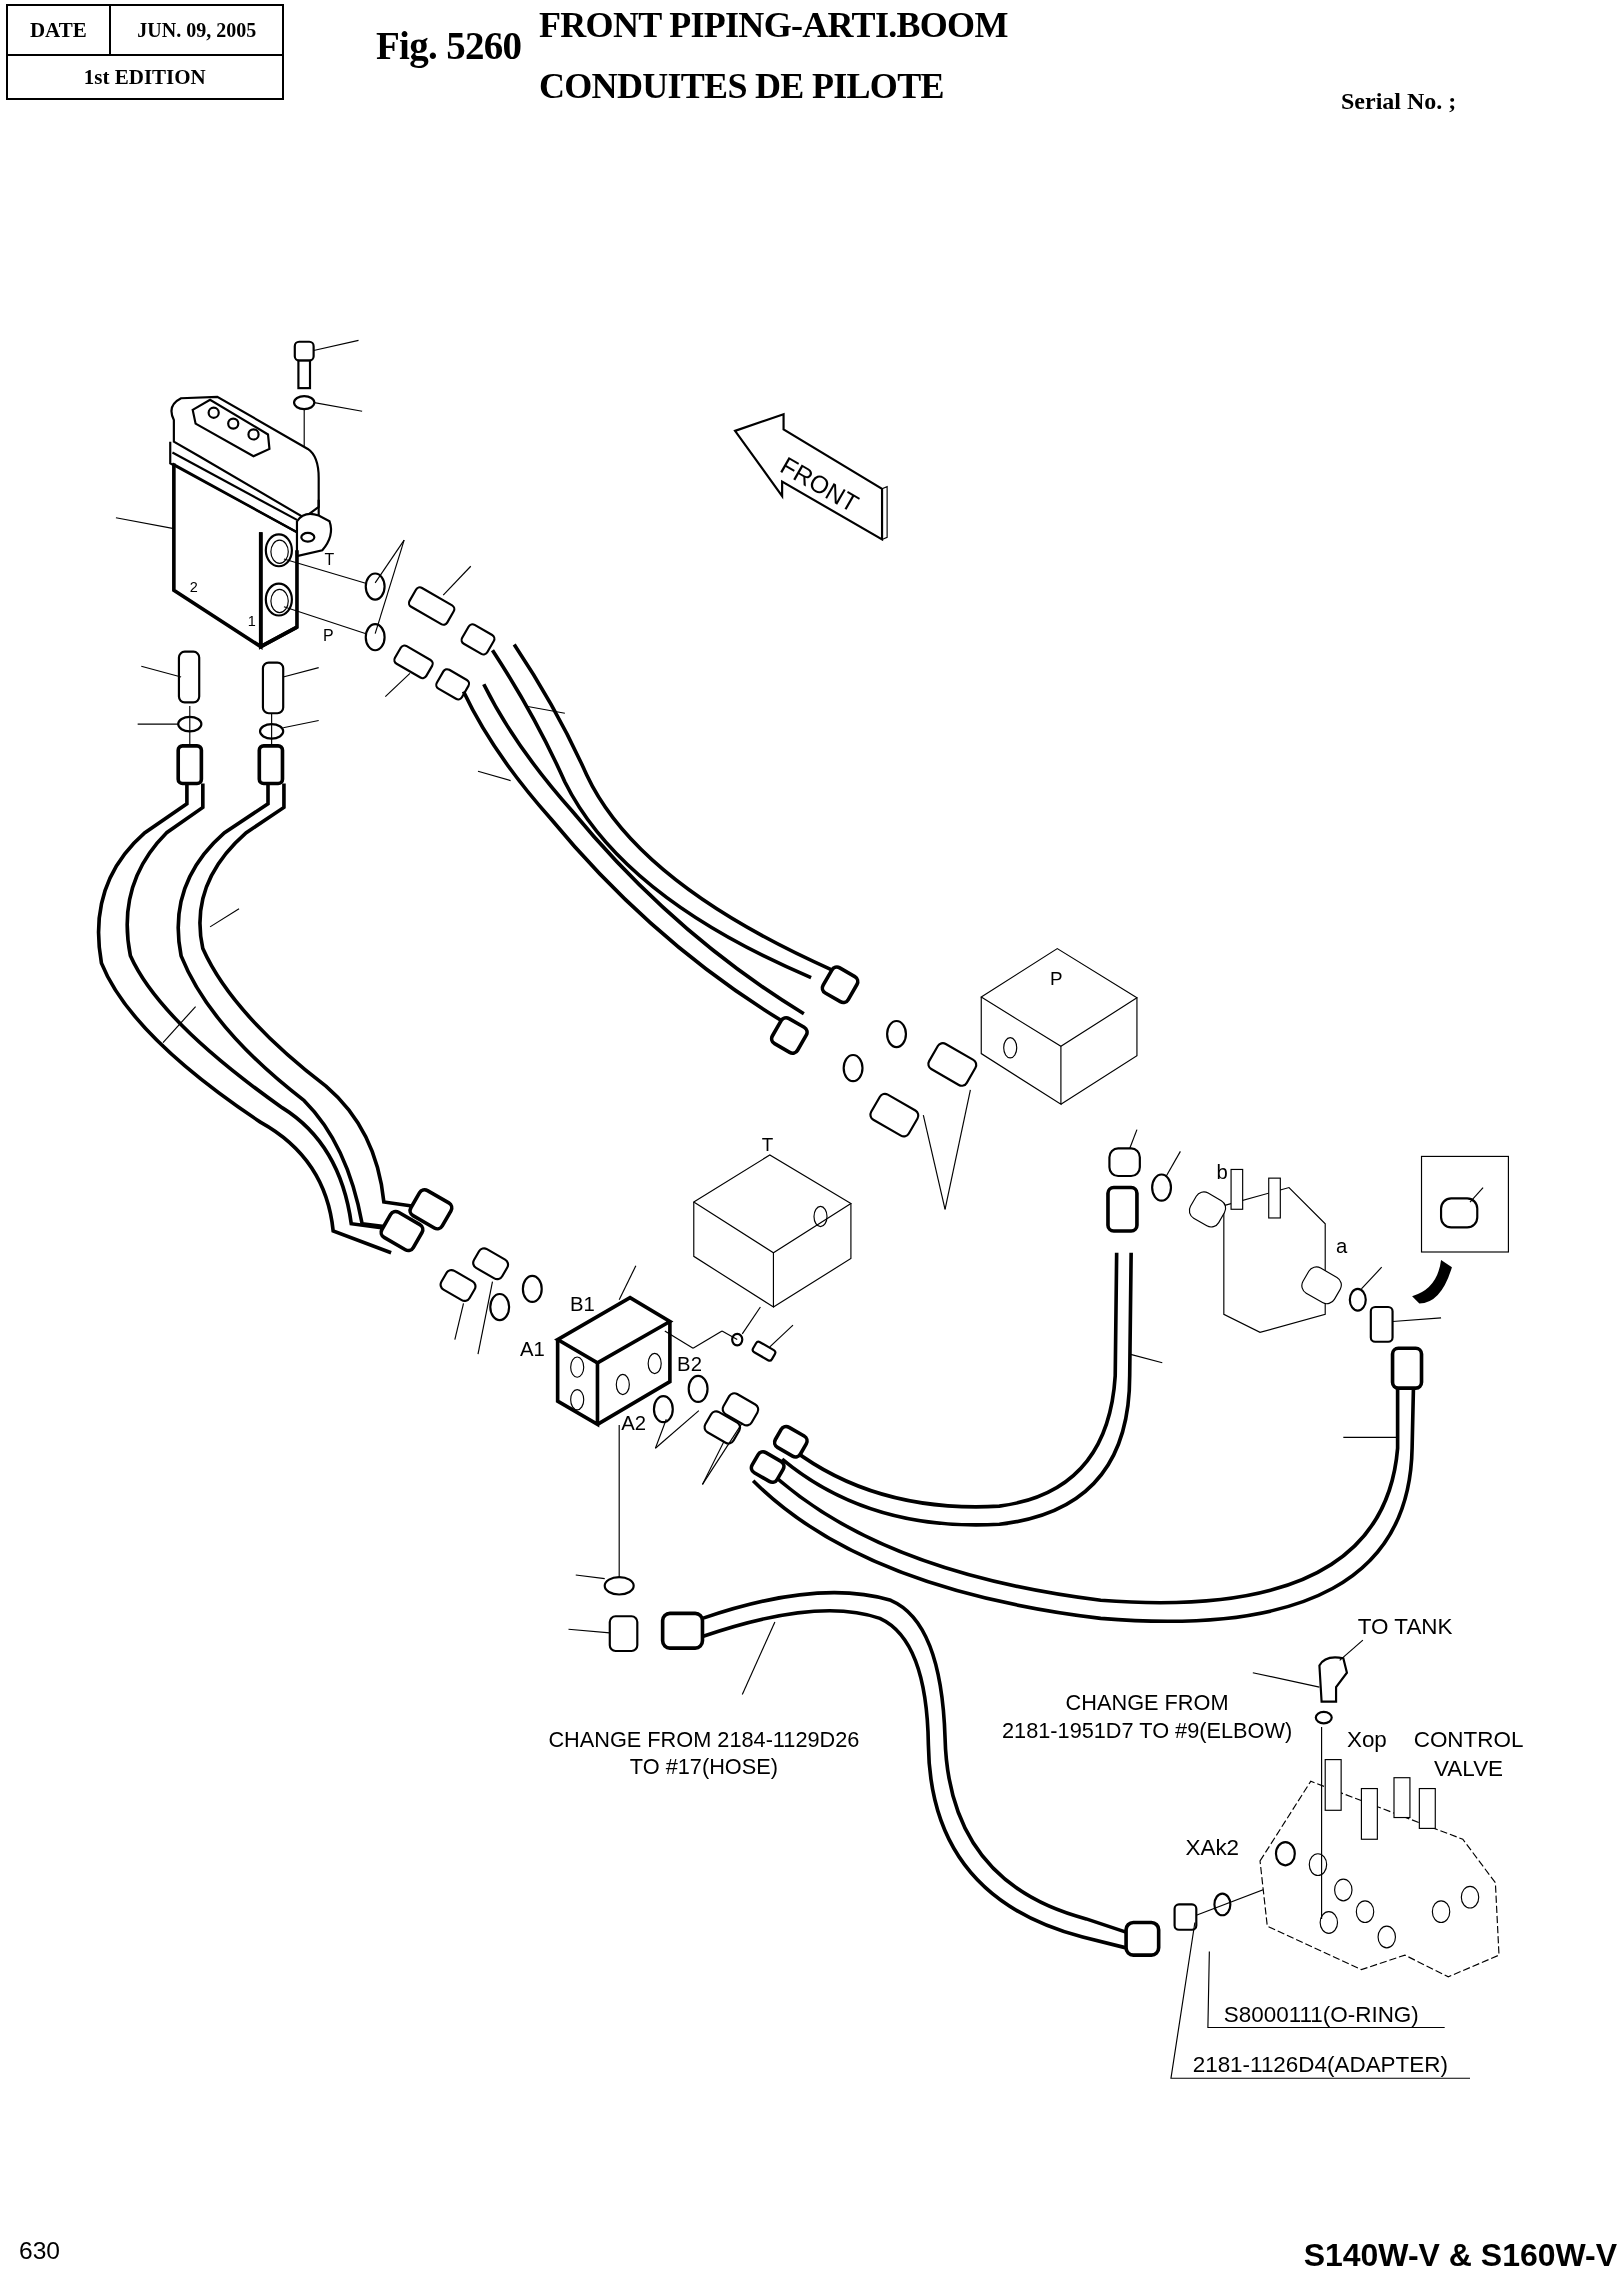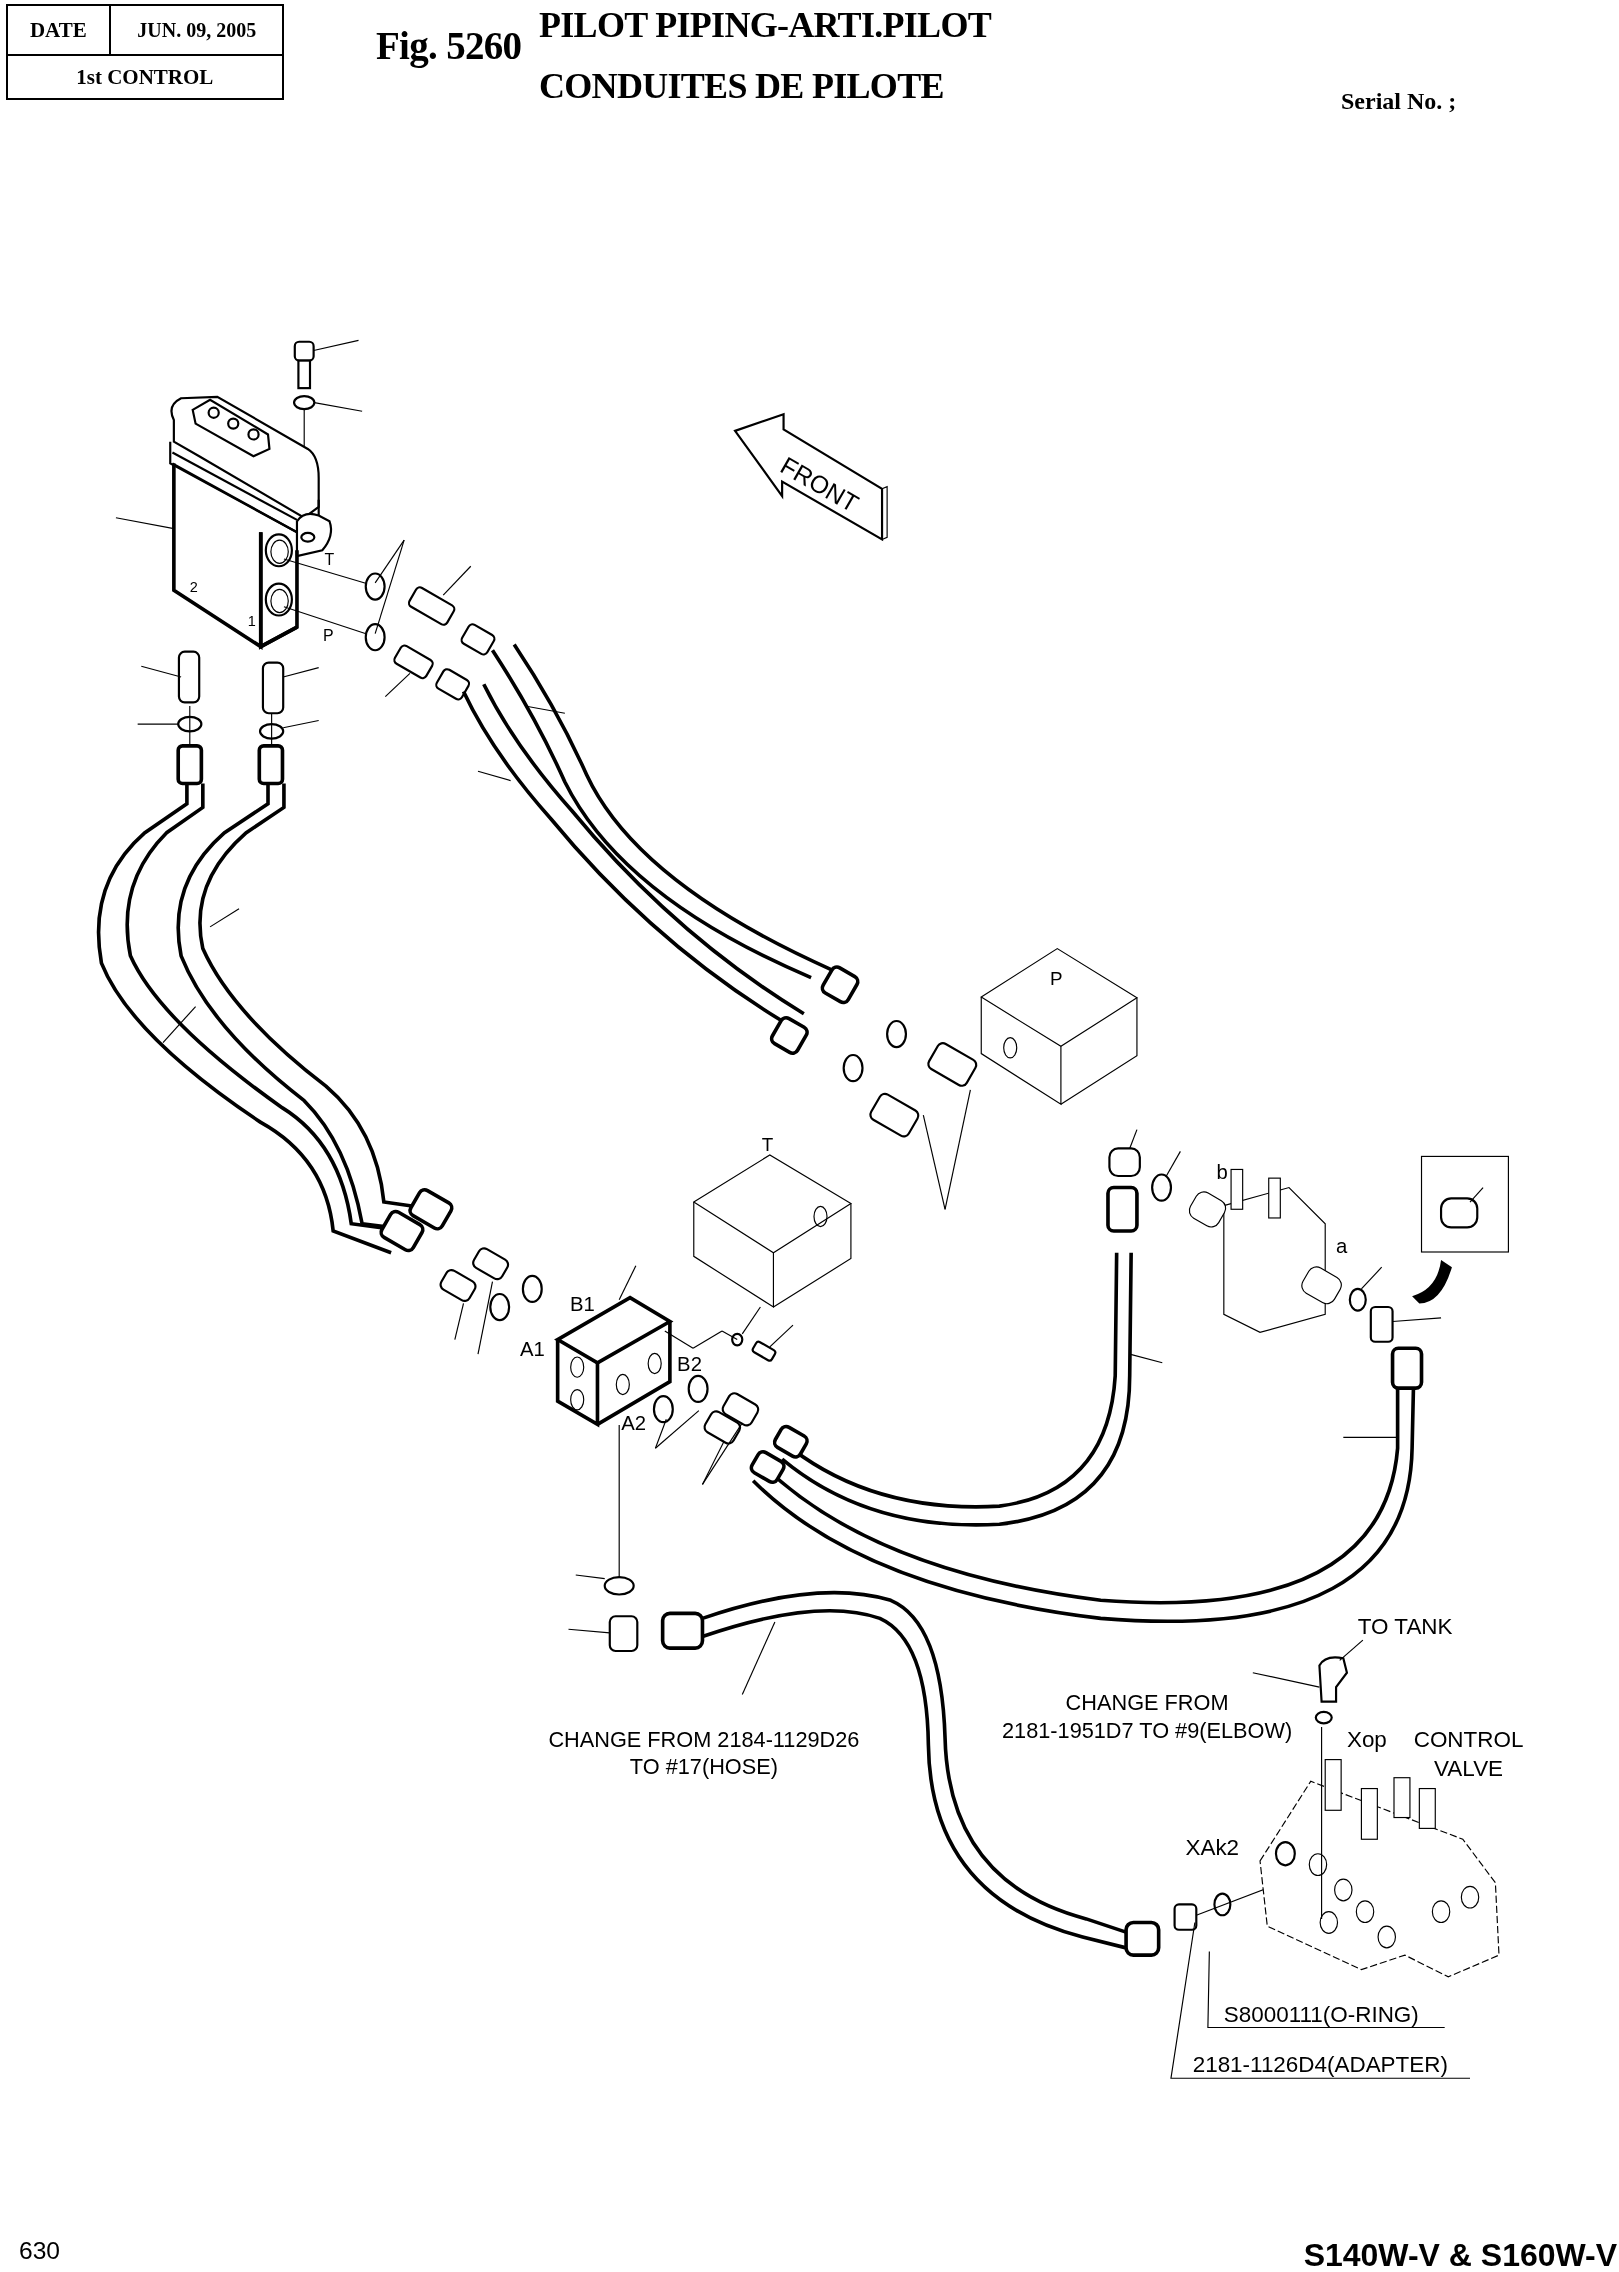--- a/index.html
+++ b/index.html
@@ -24,24 +24,24 @@
   .white { fill:#fff; }
 </style>
 </head>
 <body>
 
 <div class="hdr-box serif">
   <div class="row1">
     <div class="date-lbl">DATE</div>
     <div class="date-val">JUN. 09, 2005</div>
   </div>
-  <div class="edition">1st CONTROL</div>
+  <div class="edition">1st EDITION</div>
 </div>
 <div class="fig-no serif">Fig. 5260</div>
-<div class="title1 serif">PILOT PIPING-ARTI.PILOT</div>
+<div class="title1 serif">FRONT PIPING-ARTI.BOOM</div>
 <div class="title2 serif">CONDUITES DE PILOTE</div>
 <div class="serial serif">Serial No. ;</div>
 
 <svg id="diagram" width="1620" height="2273" viewBox="0 0 2237 3139">
 
   <g>
 
     <g>
       <rect x="407" y="472" width="26" height="26" rx="6" class="mid white"></rect>
       <rect x="412" y="498" width="16" height="38" class="mid white"></rect>

